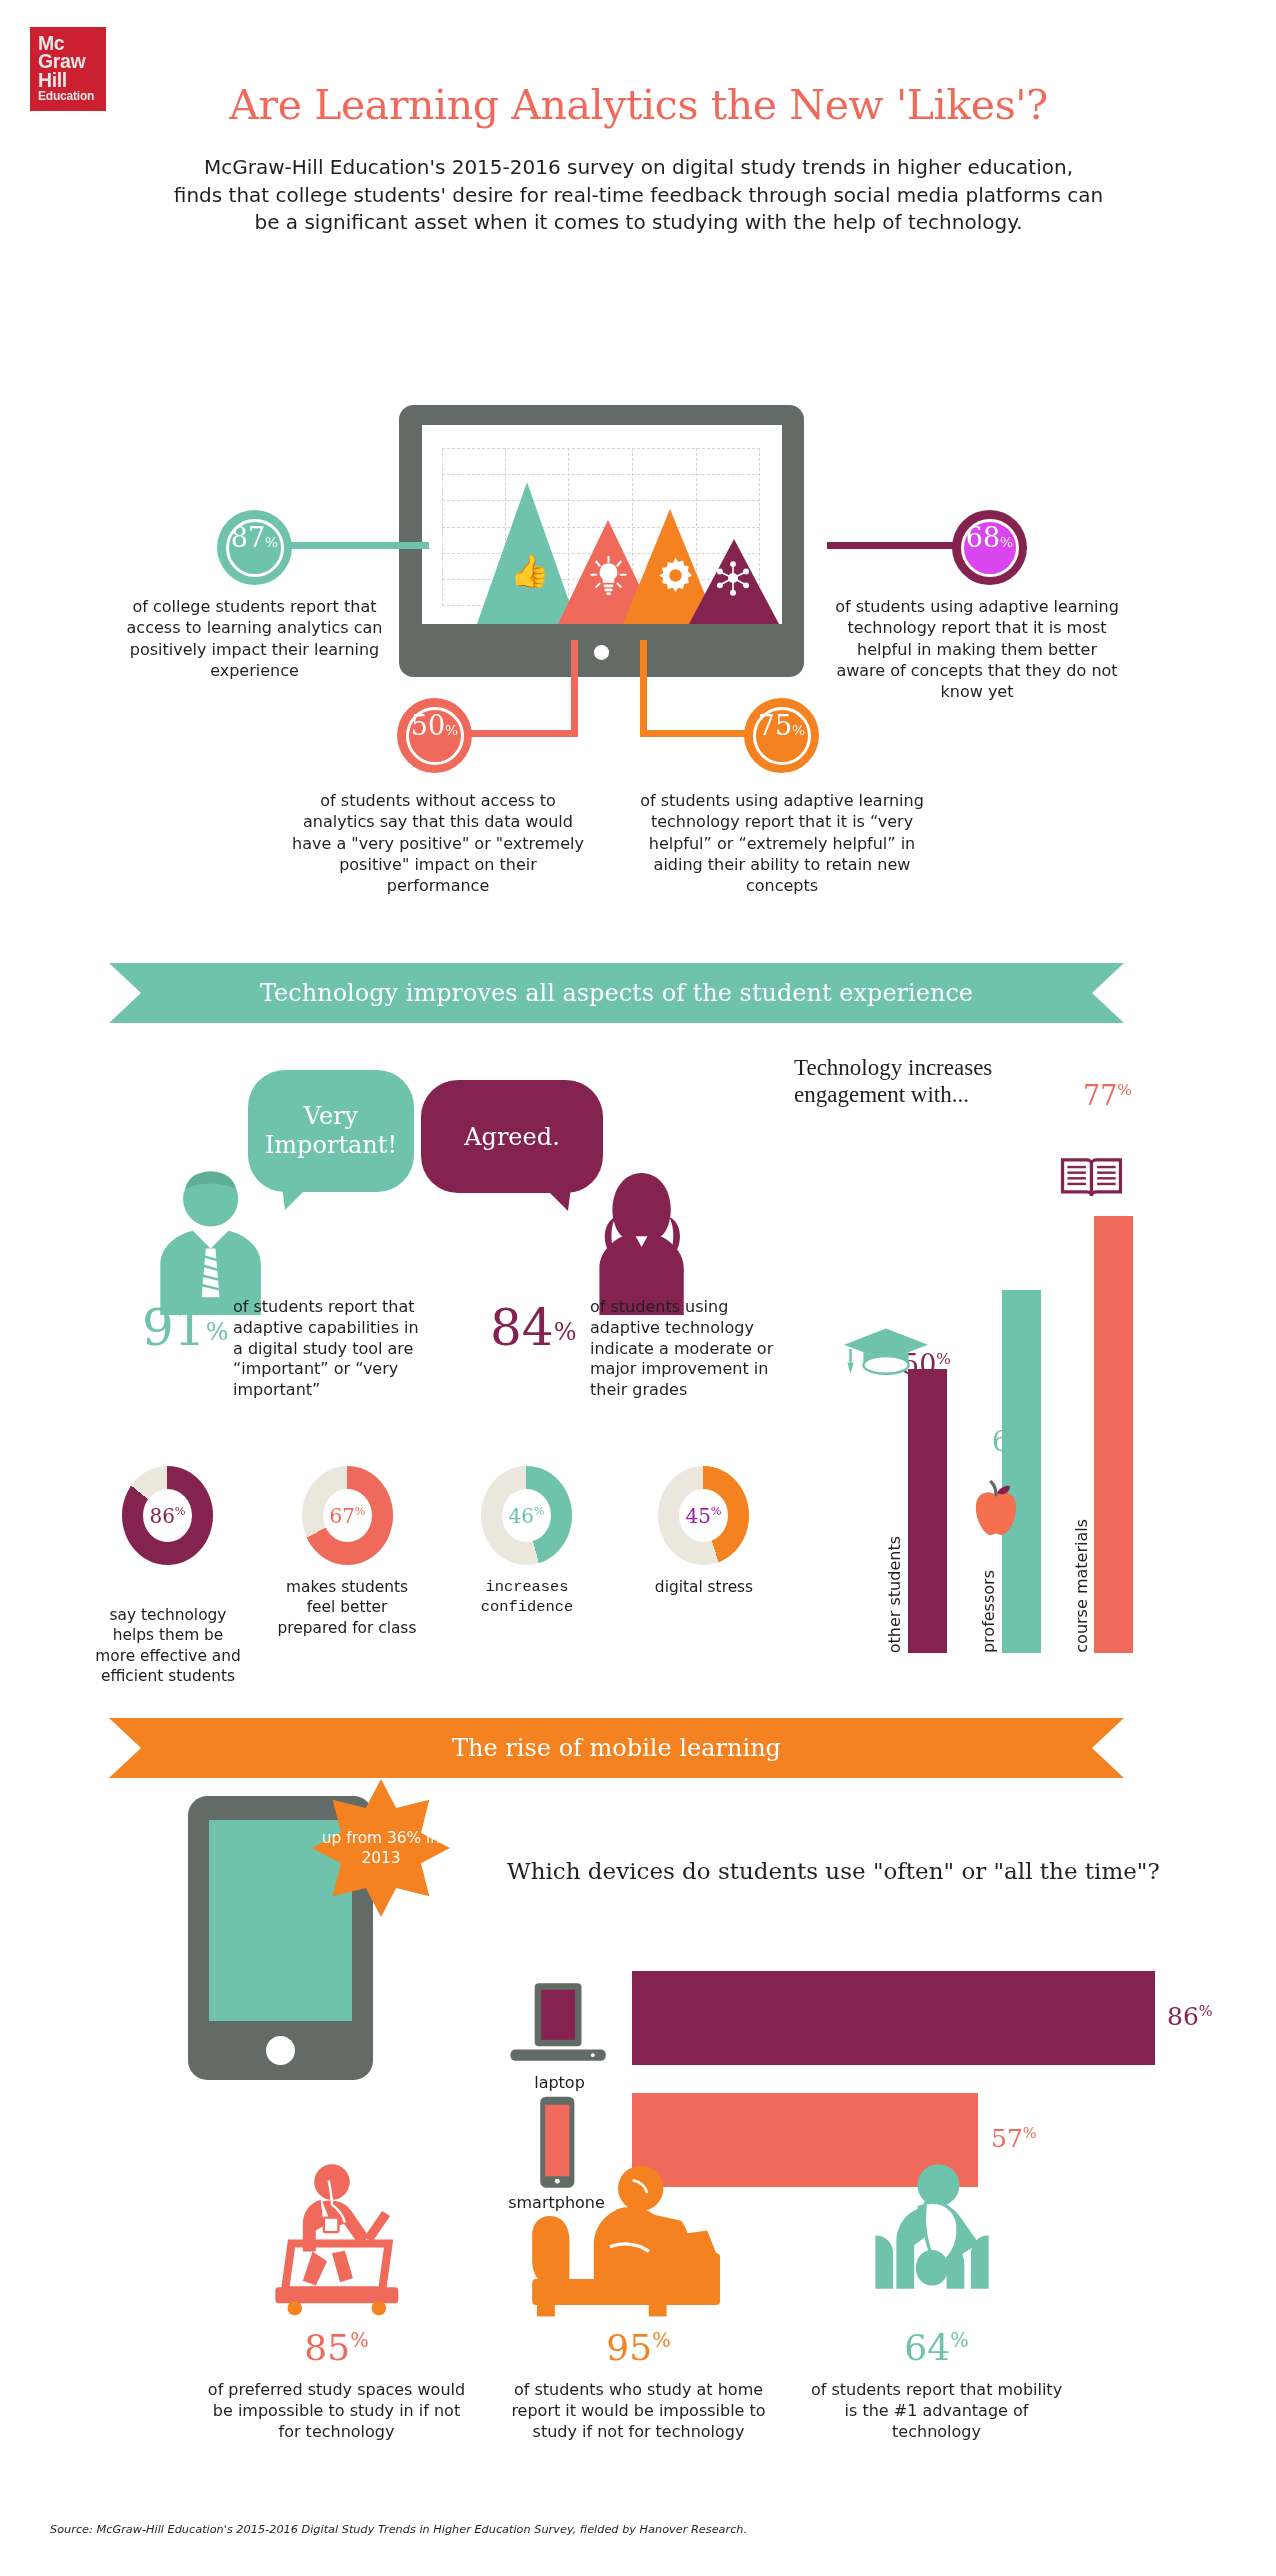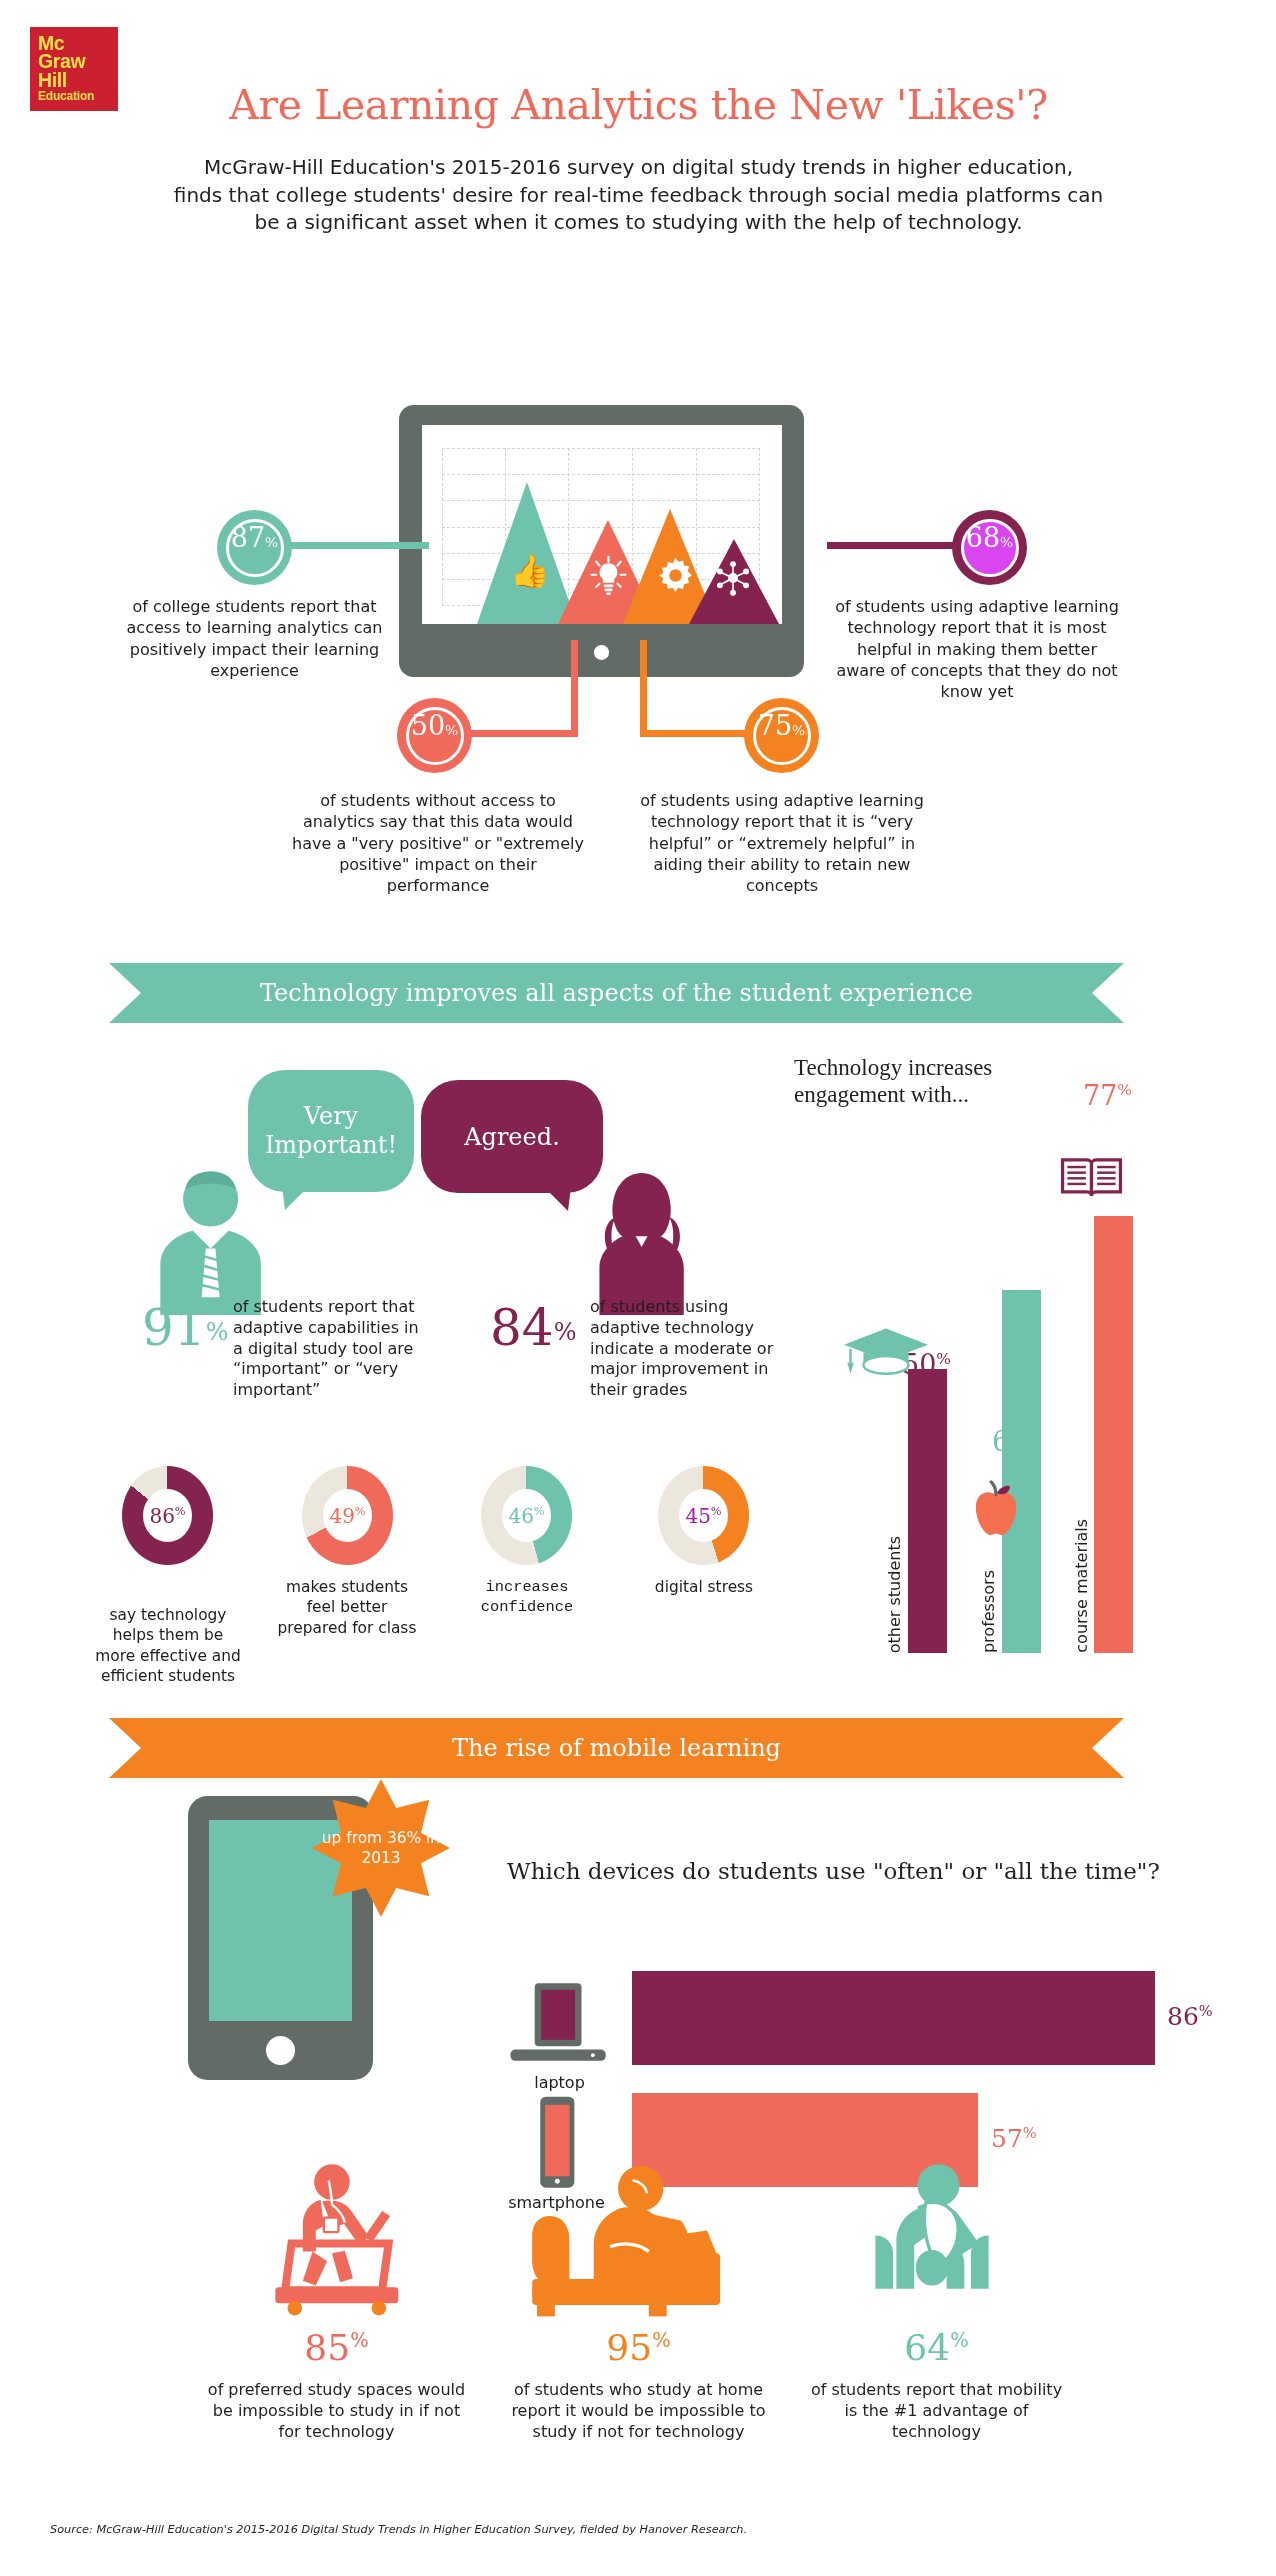--- a/index.html
+++ b/index.html
@@ -26,22 +26,22 @@
   }
   .page{
     position:relative;
     width:1277px;
     height:2576px;
     overflow:hidden;
     background:#fff;
   }
   
   .logo{
-    position:absolute;left:30px;top:27px;width:88px;height:84px;
-    background:var(--mhred);color:#fde047;
+    position:absolute;left:30px;top:27px;width:76px;height:84px;
+    background:var(--mhred);color:#e5e5e5;
     font-family:"Liberation Sans", sans-serif;
     font-weight:bold;line-height:0.95;
     padding:6.5px 0 0 8px;
   }
   .logo span{display:block;}
   .logo .l1,.logo .l2,.logo .l3{font-size:19.5px;letter-spacing:-0.4px;}
   .logo .l4{font-size:12px;margin-top:2.4px;letter-spacing:-0.2px;}
   
   .headline{
     position:absolute;left:0;top:81px;width:1277px;text-align:center;
@@ -364,21 +364,21 @@
     <div class="hole">
       <span class="val" style="color:#842350;"><span>86</span><sup>%</sup></span>
     </div>
   </div>
   <div class="donutlabel" style="left:91px;top:1577px;margin-top:28px;">say technology helps them be more effective and efficient students</div>
 
   <div class="donut" style="left:302px;top:1466px;">
     <div class="ring" style="background:#ece7dc;"></div>
     <div class="ring" style="background:conic-gradient(#ef6a5a 0 67%, transparent 67% 100%);"></div>
     <div class="hole">
-      <span class="val" style="color:#ef6a5a;"><span>49</span><sup>%</sup></span>
+      <span class="val" style="color:#ef6a5a;"><span>67</span><sup>%</sup></span>
     </div>
   </div>
   <div class="donutlabel" style="left:270px;top:1577px;">makes students feel better prepared for class</div>
 
   <div class="donut" style="left:481px;top:1466px;">
     <div class="ring" style="background:#ece7dc;"></div>
     <div class="ring" style="background:conic-gradient(#6fc3ad 0 46%, transparent 46% 100%);"></div>
     <div class="hole">
       <span class="val" style="color:#6fc3ad;"><span>46</span><sup>%</sup></span>
     </div>

